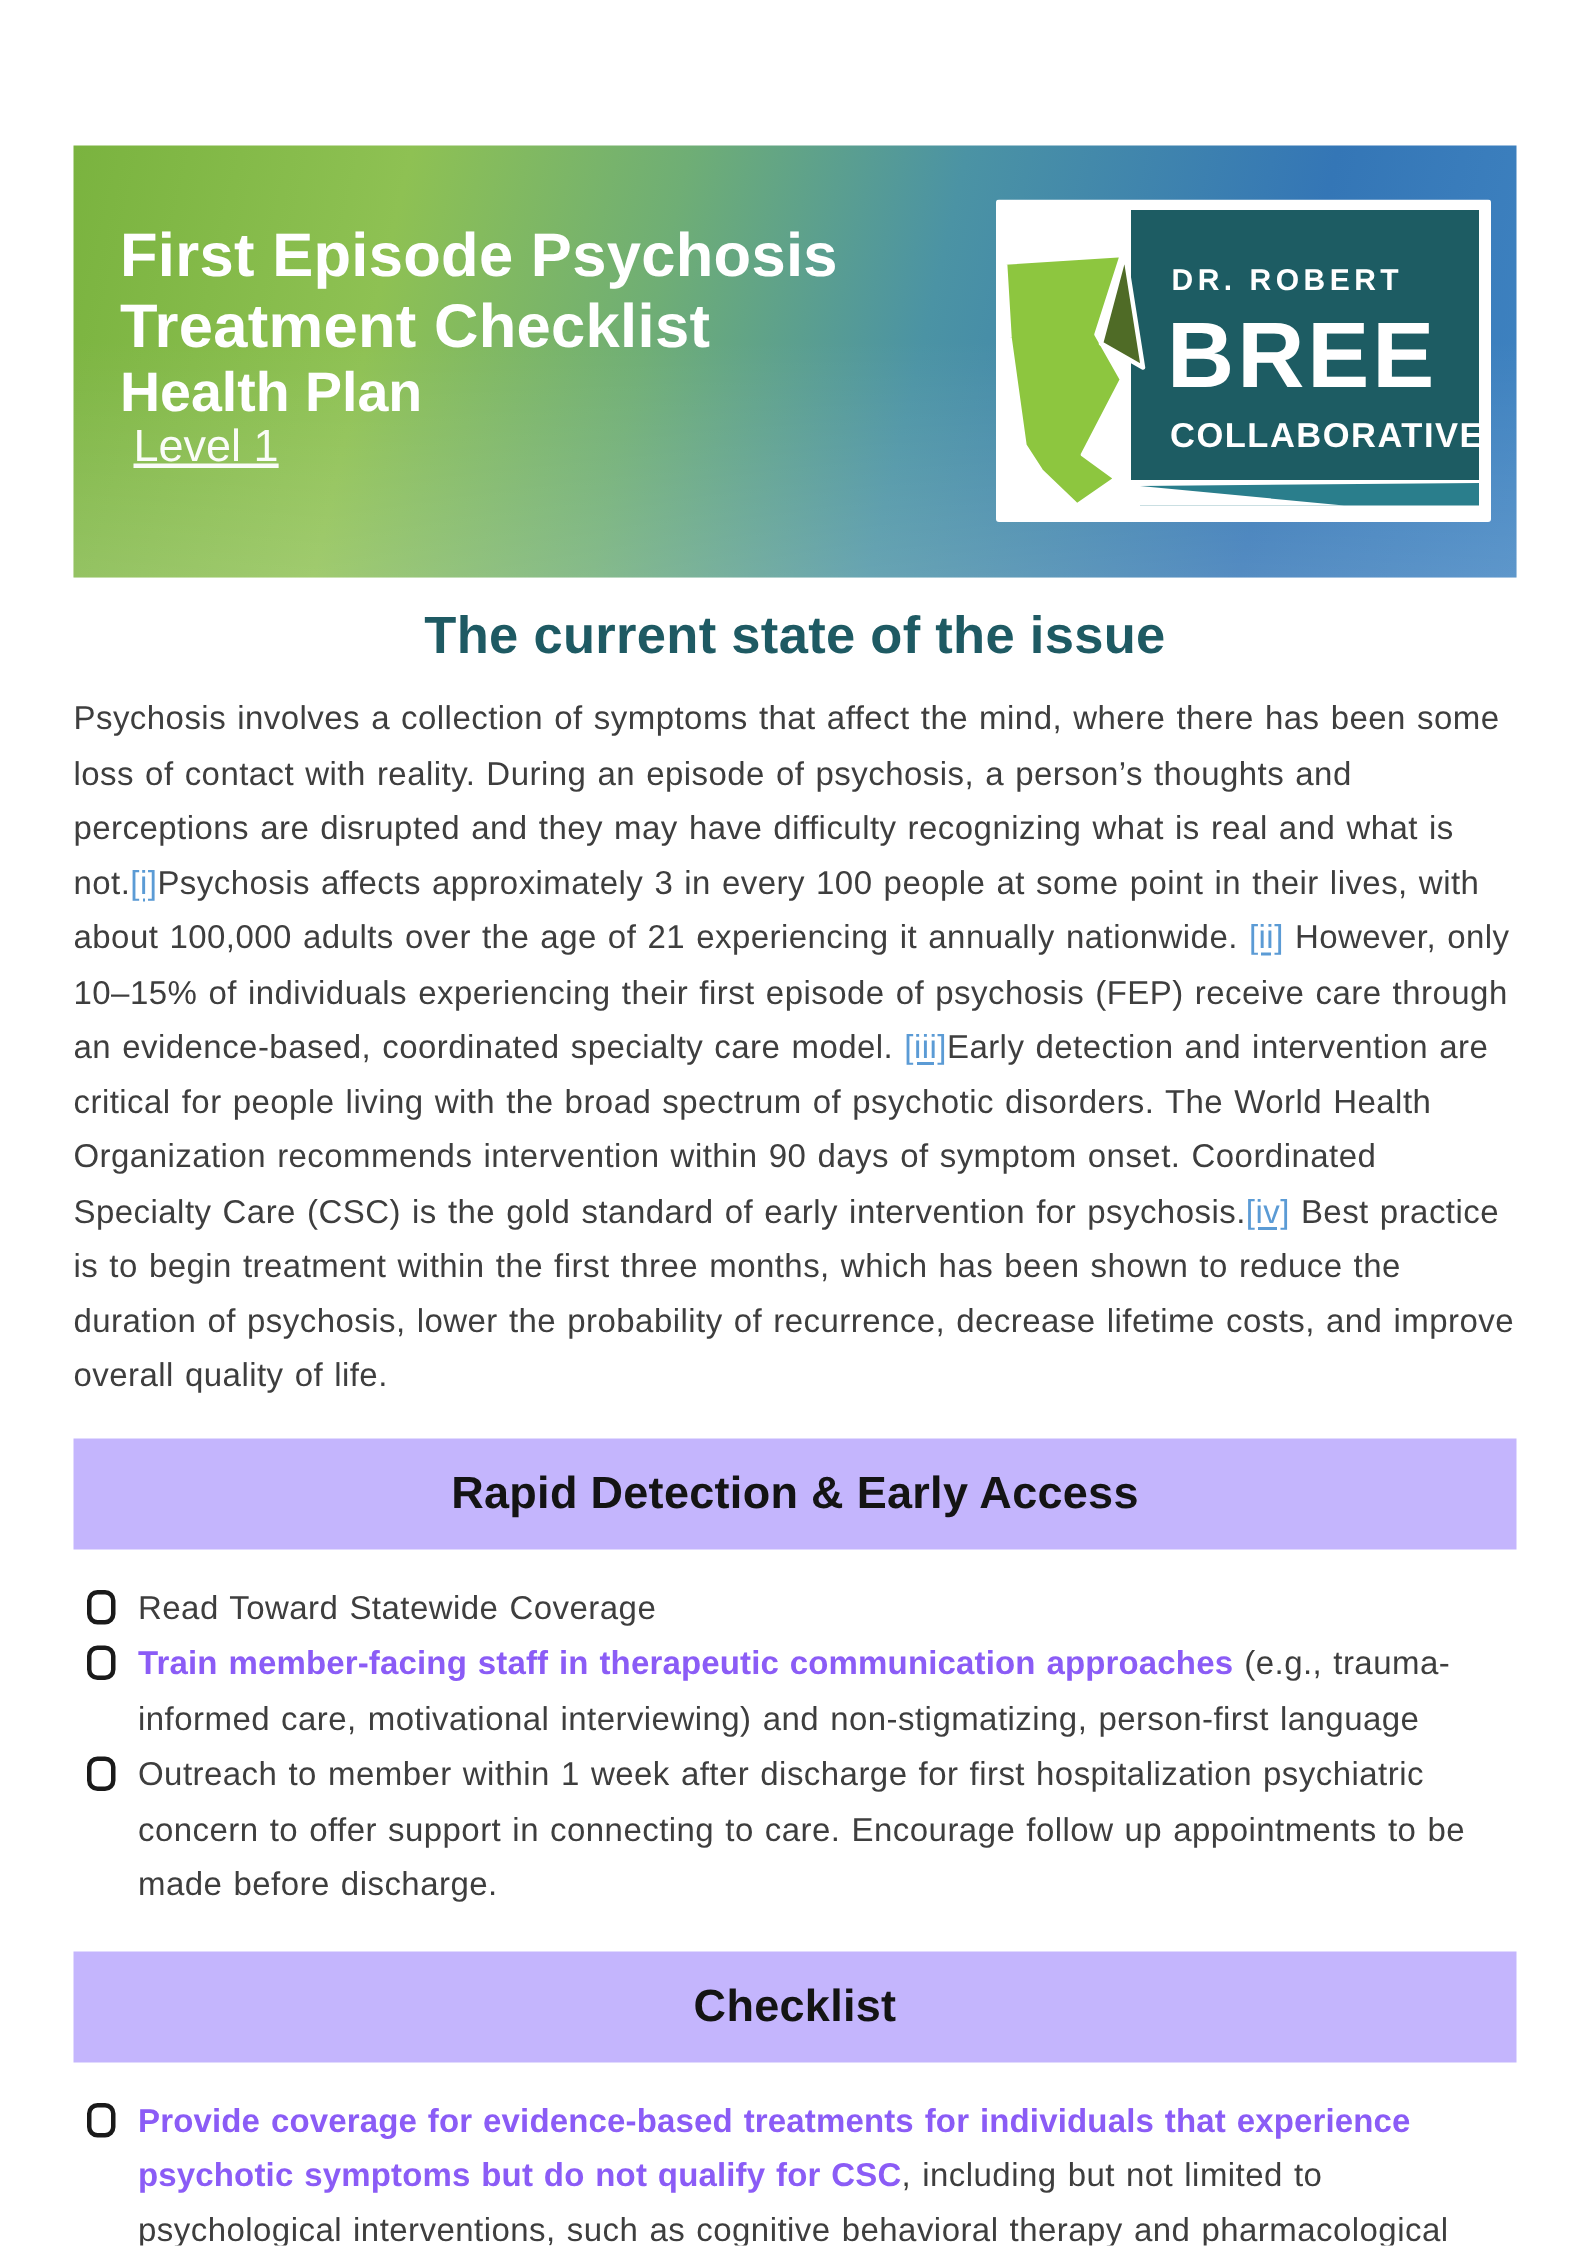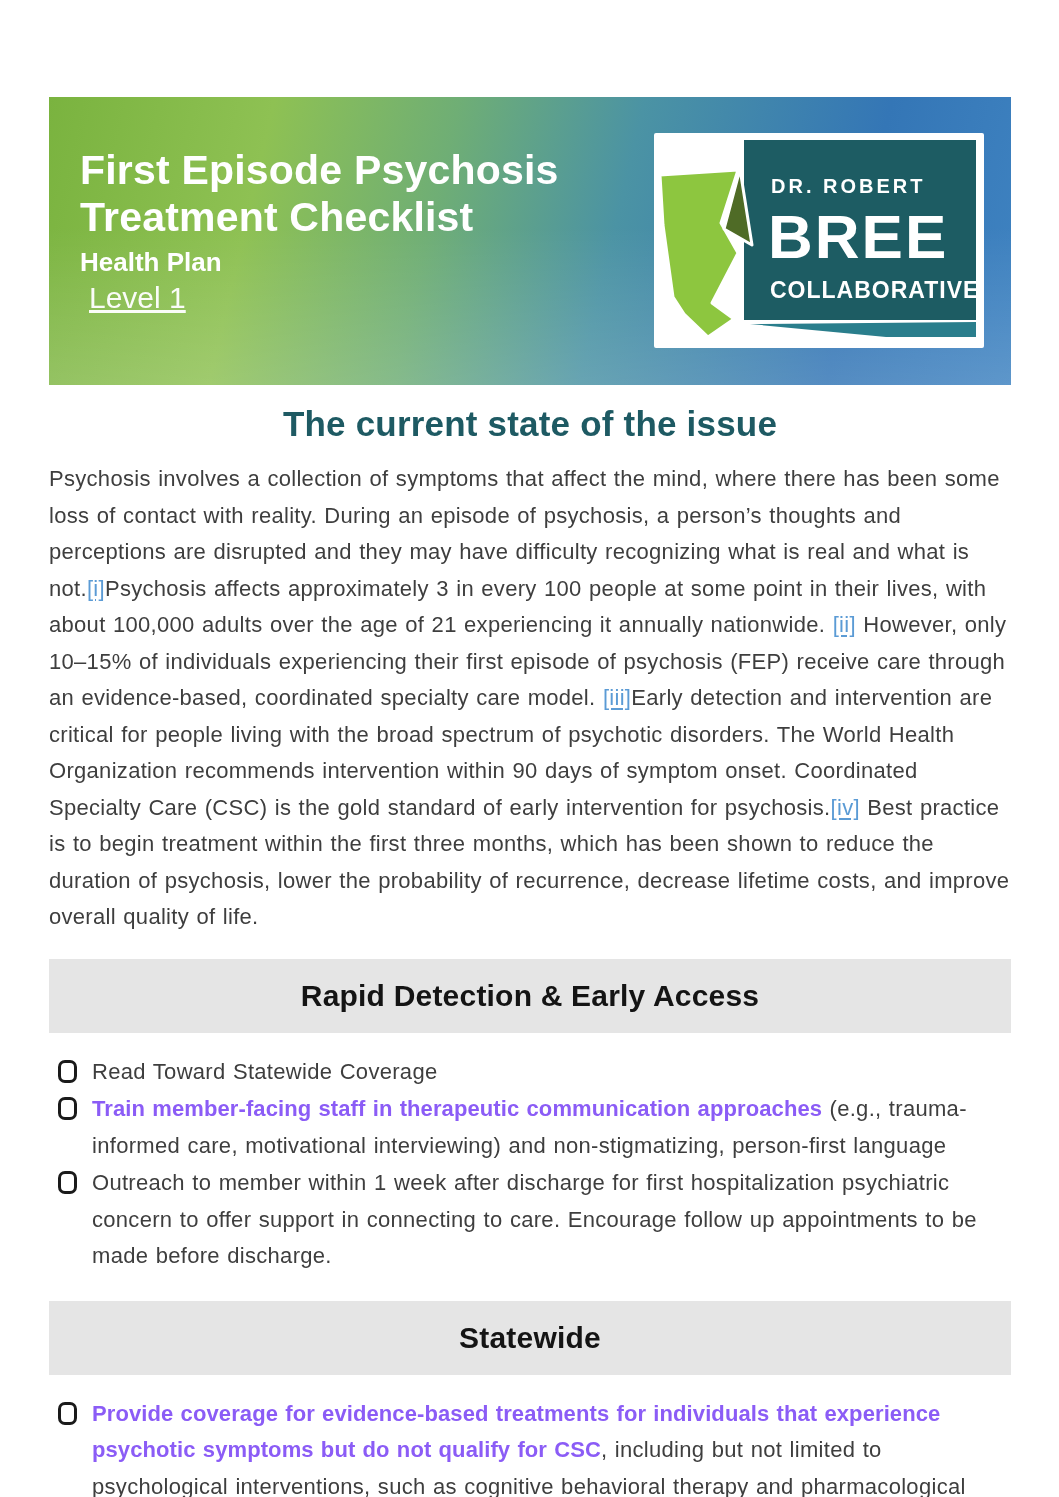--- a/index.html
+++ b/index.html
@@ -34,37 +34,37 @@
     top: 50px;
     color: #ffffff;
   }
   .title-line {
     font-size: 41px;
     font-weight: bold;
     line-height: 47px;
     letter-spacing: 0.2px;
   }
   .subtitle {
-    font-size: 26px;
+    font-size: 37px;
     font-weight: bold;
     line-height: 36px;
     margin-top: 3px;
   }
   .level {
     font-size: 30px;
     font-weight: 300;
     line-height: 36px;
     margin-left: 9px;
     opacity: 0.96;
     text-decoration: underline;
   }
   .logo-wrap {
     position: absolute;
     top: 36px;
-    right: 27px;
+    right: 17px;
     width: 330px;
     height: 215px;
   }
 
   
   .section-heading {
     margin-top: 19px;
     font-size: 35px;
     font-weight: bold;
     color: #1e5a63;
@@ -82,21 +82,21 @@
   .footnote-link {
     color: #5b9bd5;
     text-decoration: underline;
     text-underline-offset: 3px;
   }
 
   
   .banner {
     margin-top: 23px;
     height: 74px;
-    background: #e5e5e5;
+    background: #c4b5fd;
     display: flex;
     align-items: center;
     justify-content: center;
     font-size: 30px;
     font-weight: bold;
     color: #141414;
     letter-spacing: 0.2px;
   }
   .checklist {
     padding: 21px 0 2px 9px;
@@ -181,21 +181,21 @@
         </div>
         <div class="item">
           <span class="checkbox"></span>
           <span class="item-text"><strong>Train member-facing staff in therapeutic communication approaches</strong> (e.g., trauma-informed care, motivational interviewing) and non-stigmatizing, person-first language</span>
         </div>
         <div class="item">
           <span class="checkbox"></span>
           <span class="item-text">Outreach to member within 1 week after discharge for first hospitalization psychiatric concern to offer support in connecting to care. Encourage follow up appointments to be made before discharge.</span>
         </div>
       </div>
-      <div class="banner">Statewide</div>
+      <div class="banner">Checklist</div>
       <div class="checklist">
         <div class="item">
           <span class="checkbox"></span>
           <span class="item-text"><strong>Provide coverage for evidence-based treatments for individuals that experience psychotic symptoms but do not qualify for CSC</strong>, including but not limited to psychological interventions, such as cognitive behavioral therapy and pharmacological interventions, for co-occurring concerns (e.g., antidepressants, mood stabilizers, etc.)</span>
         </div>
       </div>
     </div>
 
 </div>
 

